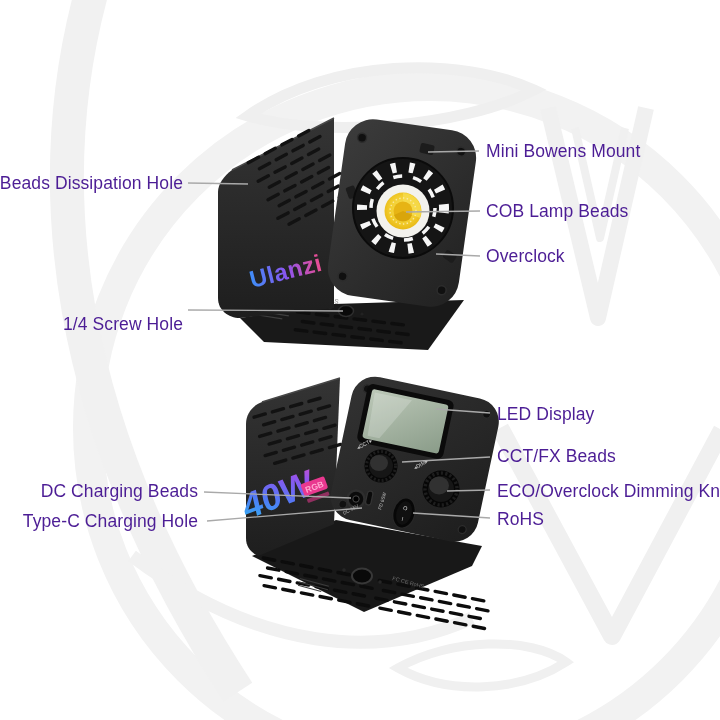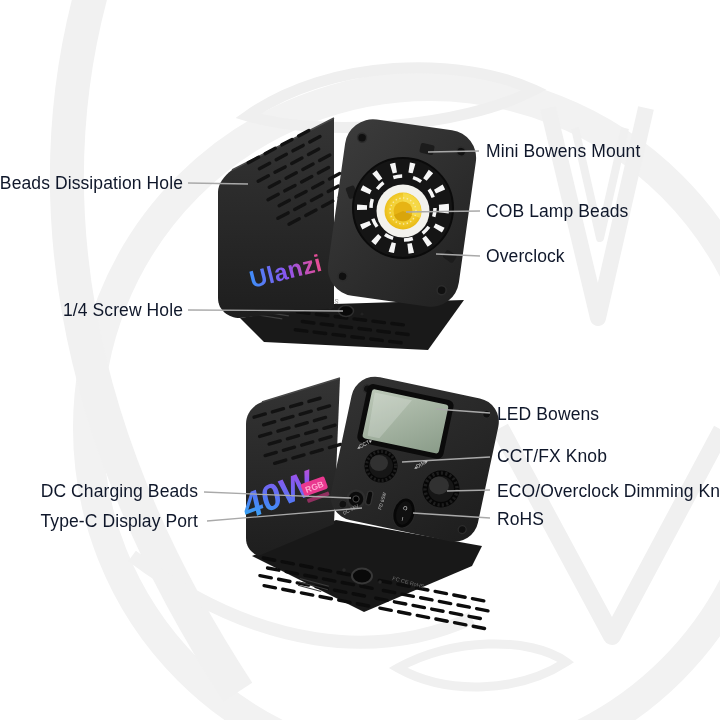--- a/index.html
+++ b/index.html
@@ -2,21 +2,21 @@
 <html><head>
 <meta charset="utf-8">
 <style>
   html,body{margin:0;padding:0}
   body{
     width:720px;height:720px;overflow:hidden;position:relative;
     background:#ffffff;font-family:"Liberation Sans",sans-serif;
   }
   .canvas{position:absolute;left:0;top:0}
   .lbl{
-    position:absolute;font-size:17.5px;font-weight:500;color:#0f172a;
+    position:absolute;font-size:17.5px;font-weight:500;color:#4c1d95;
     line-height:22px;white-space:nowrap;letter-spacing:.1px;
   }
   .svg-brand{font-family:"Liberation Sans",sans-serif;font-weight:bold}
   .svg-tiny{font-family:"Liberation Sans",sans-serif}
 </style>
 </head>
 <body>
 
 <svg class="canvas" width="720" height="720" viewBox="0 0 720 720">
   <defs>
@@ -236,23 +236,23 @@
     <line x1="436" y1="409" x2="490" y2="413"></line>
     <line x1="402" y1="462" x2="490" y2="457"></line>
     <line x1="447" y1="491" x2="490" y2="490"></line>
     <line x1="413" y1="513" x2="490" y2="518"></line>
     <line x1="204" y1="492" x2="351" y2="498"></line>
     <line x1="207" y1="521" x2="362" y2="508"></line>
   </g>
 </svg>
 
 <div class="lbl" style="right:537px;top:172px">Beads Dissipation Hole</div>
-<div class="lbl" style="right:537px;top:299px">1/4 Screw Hole</div>
+<div class="lbl" style="right:537px;top:313px">1/4 Screw Hole</div>
 <div class="lbl" style="left:486px;top:140px">Mini Bowens Mount</div>
 <div class="lbl" style="left:486px;top:200px">COB Lamp Beads</div>
 <div class="lbl" style="left:486px;top:245px">Overclock</div>
 
-<div class="lbl" style="left:497px;top:403px">LED Bowens</div>
-<div class="lbl" style="left:497px;top:445px">CCT/FX Knob</div>
+<div class="lbl" style="left:497px;top:403px">LED Display</div>
+<div class="lbl" style="left:497px;top:445px">CCT/FX Beads</div>
 <div class="lbl" style="left:497px;top:480px">ECO/Overclock Dimming Knob</div>
 <div class="lbl" style="left:497px;top:508px">RoHS</div>
 <div class="lbl" style="right:522px;top:480px">DC Charging Beads</div>
-<div class="lbl" style="right:522px;top:510px">Type-C Display Port</div>
+<div class="lbl" style="right:522px;top:510px">Type-C Charging Hole</div>
 
 </body></html>

